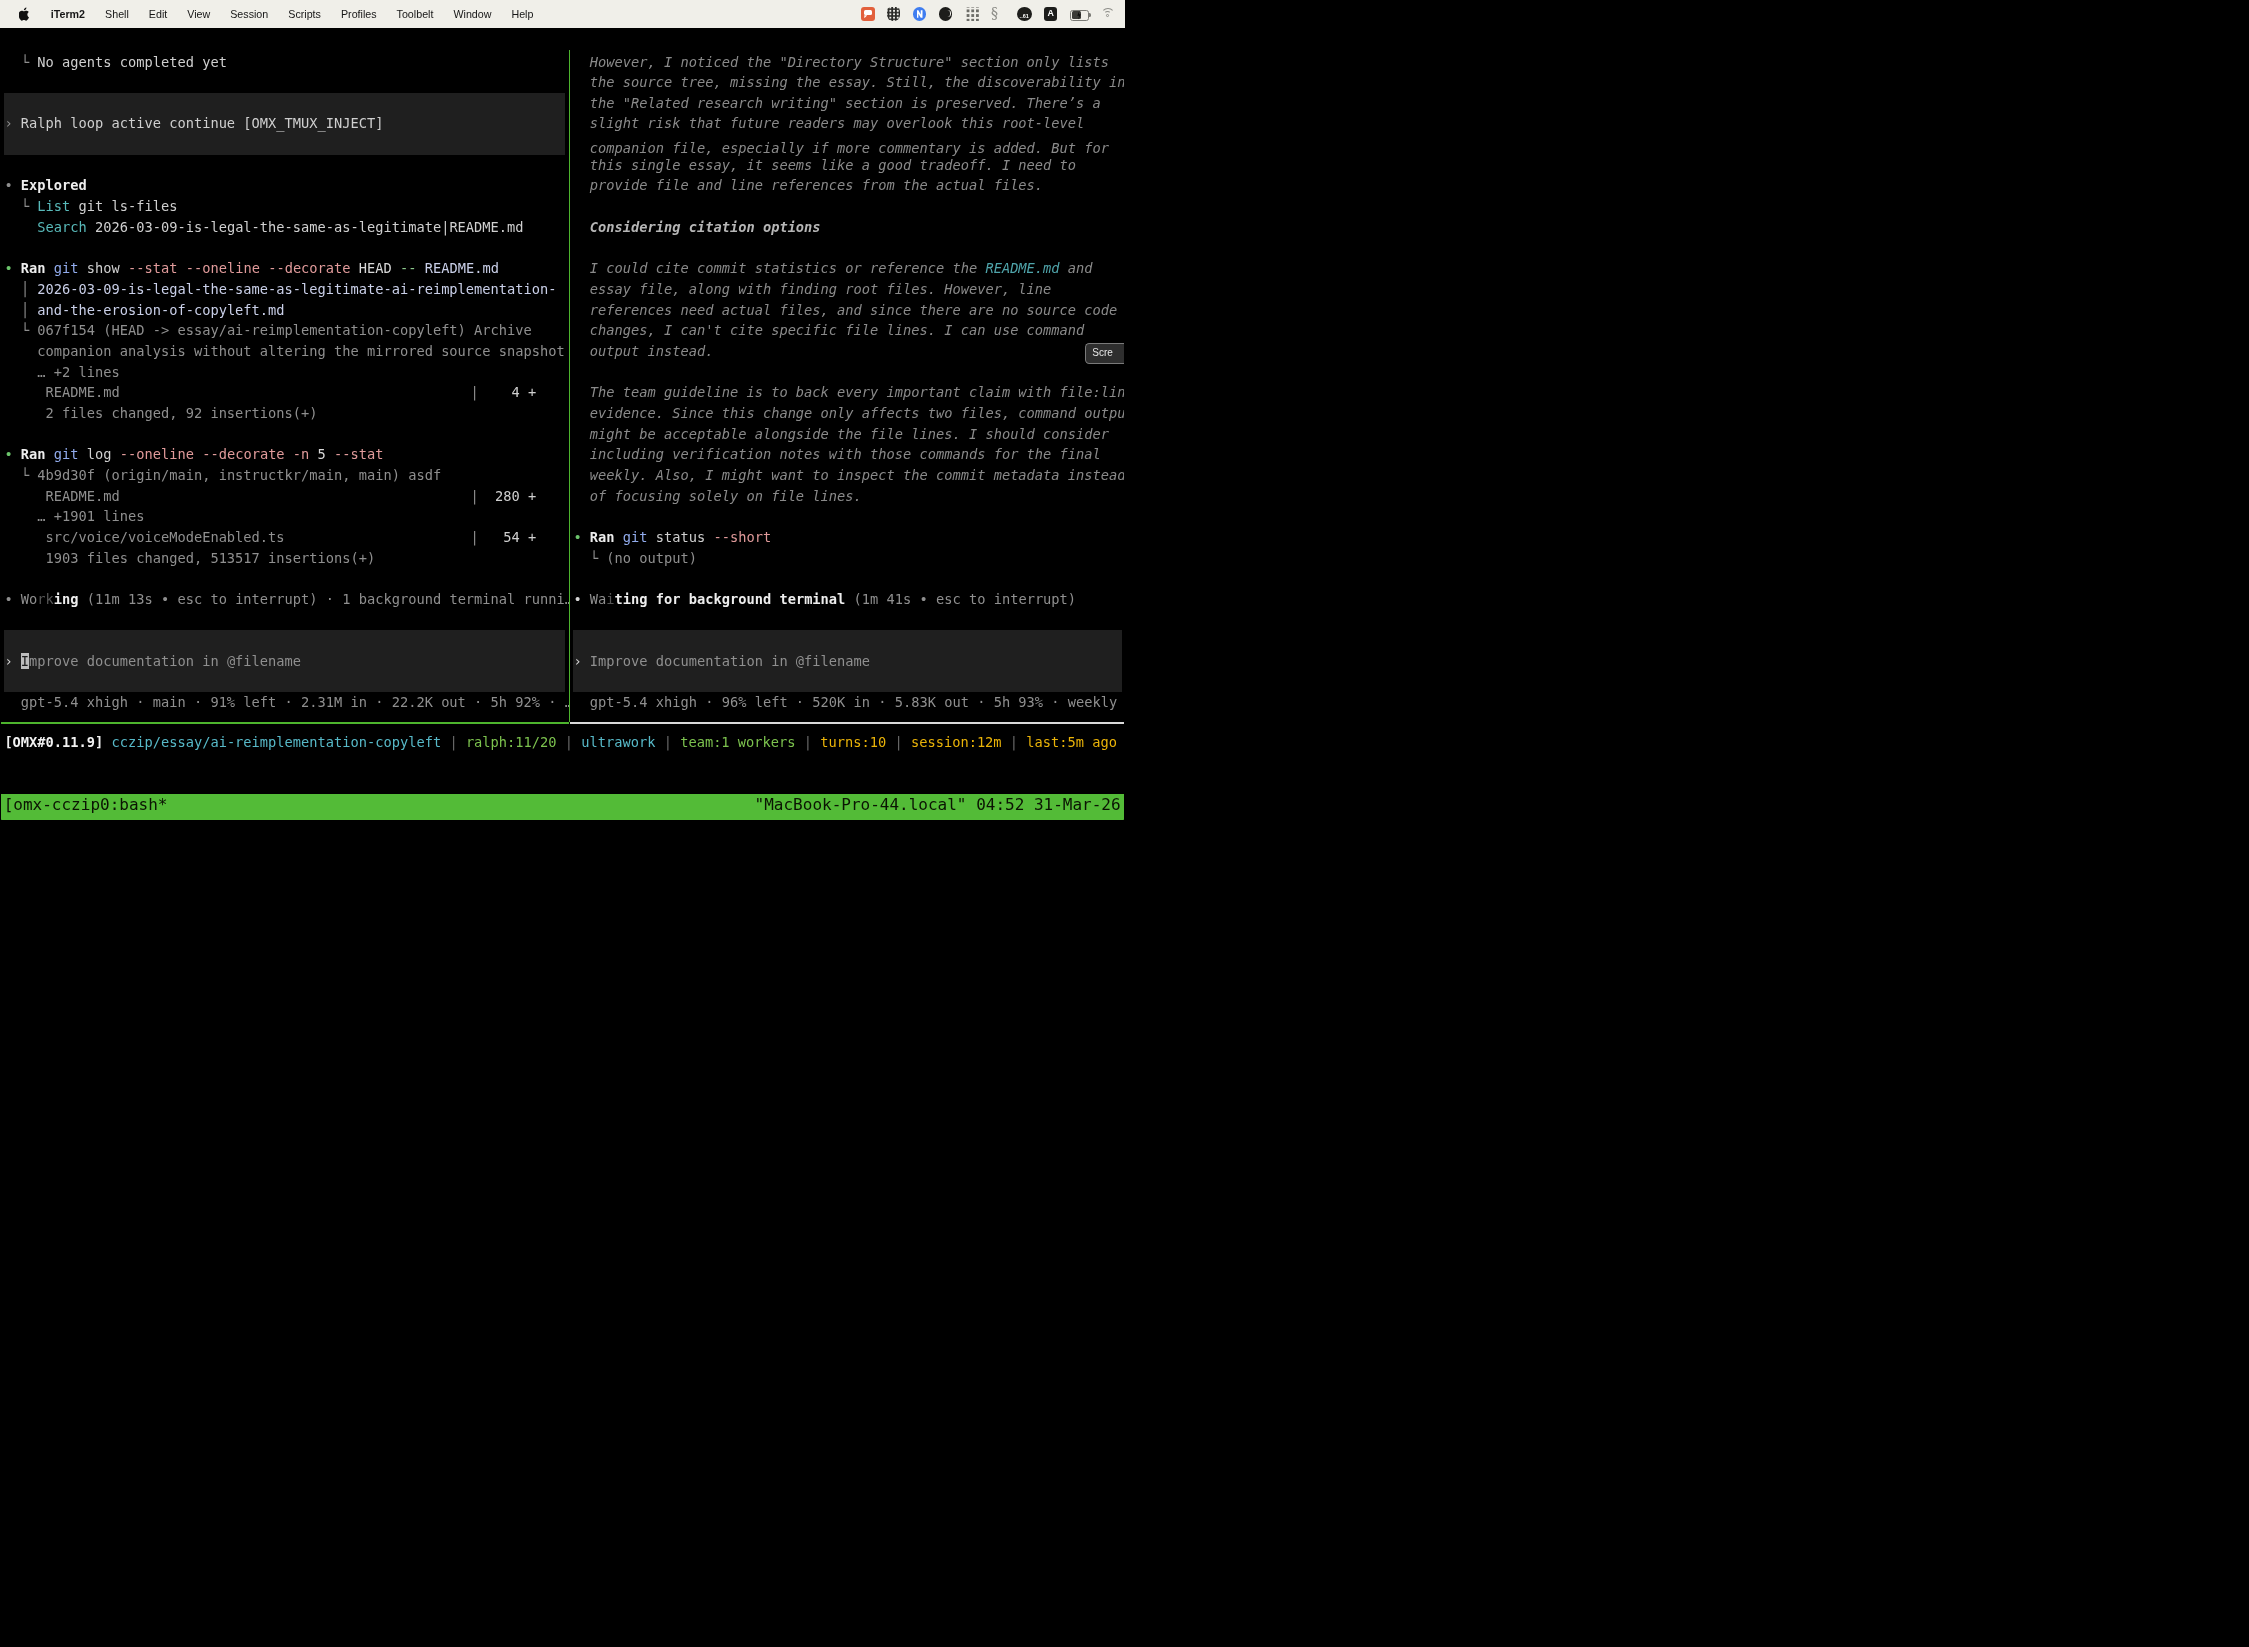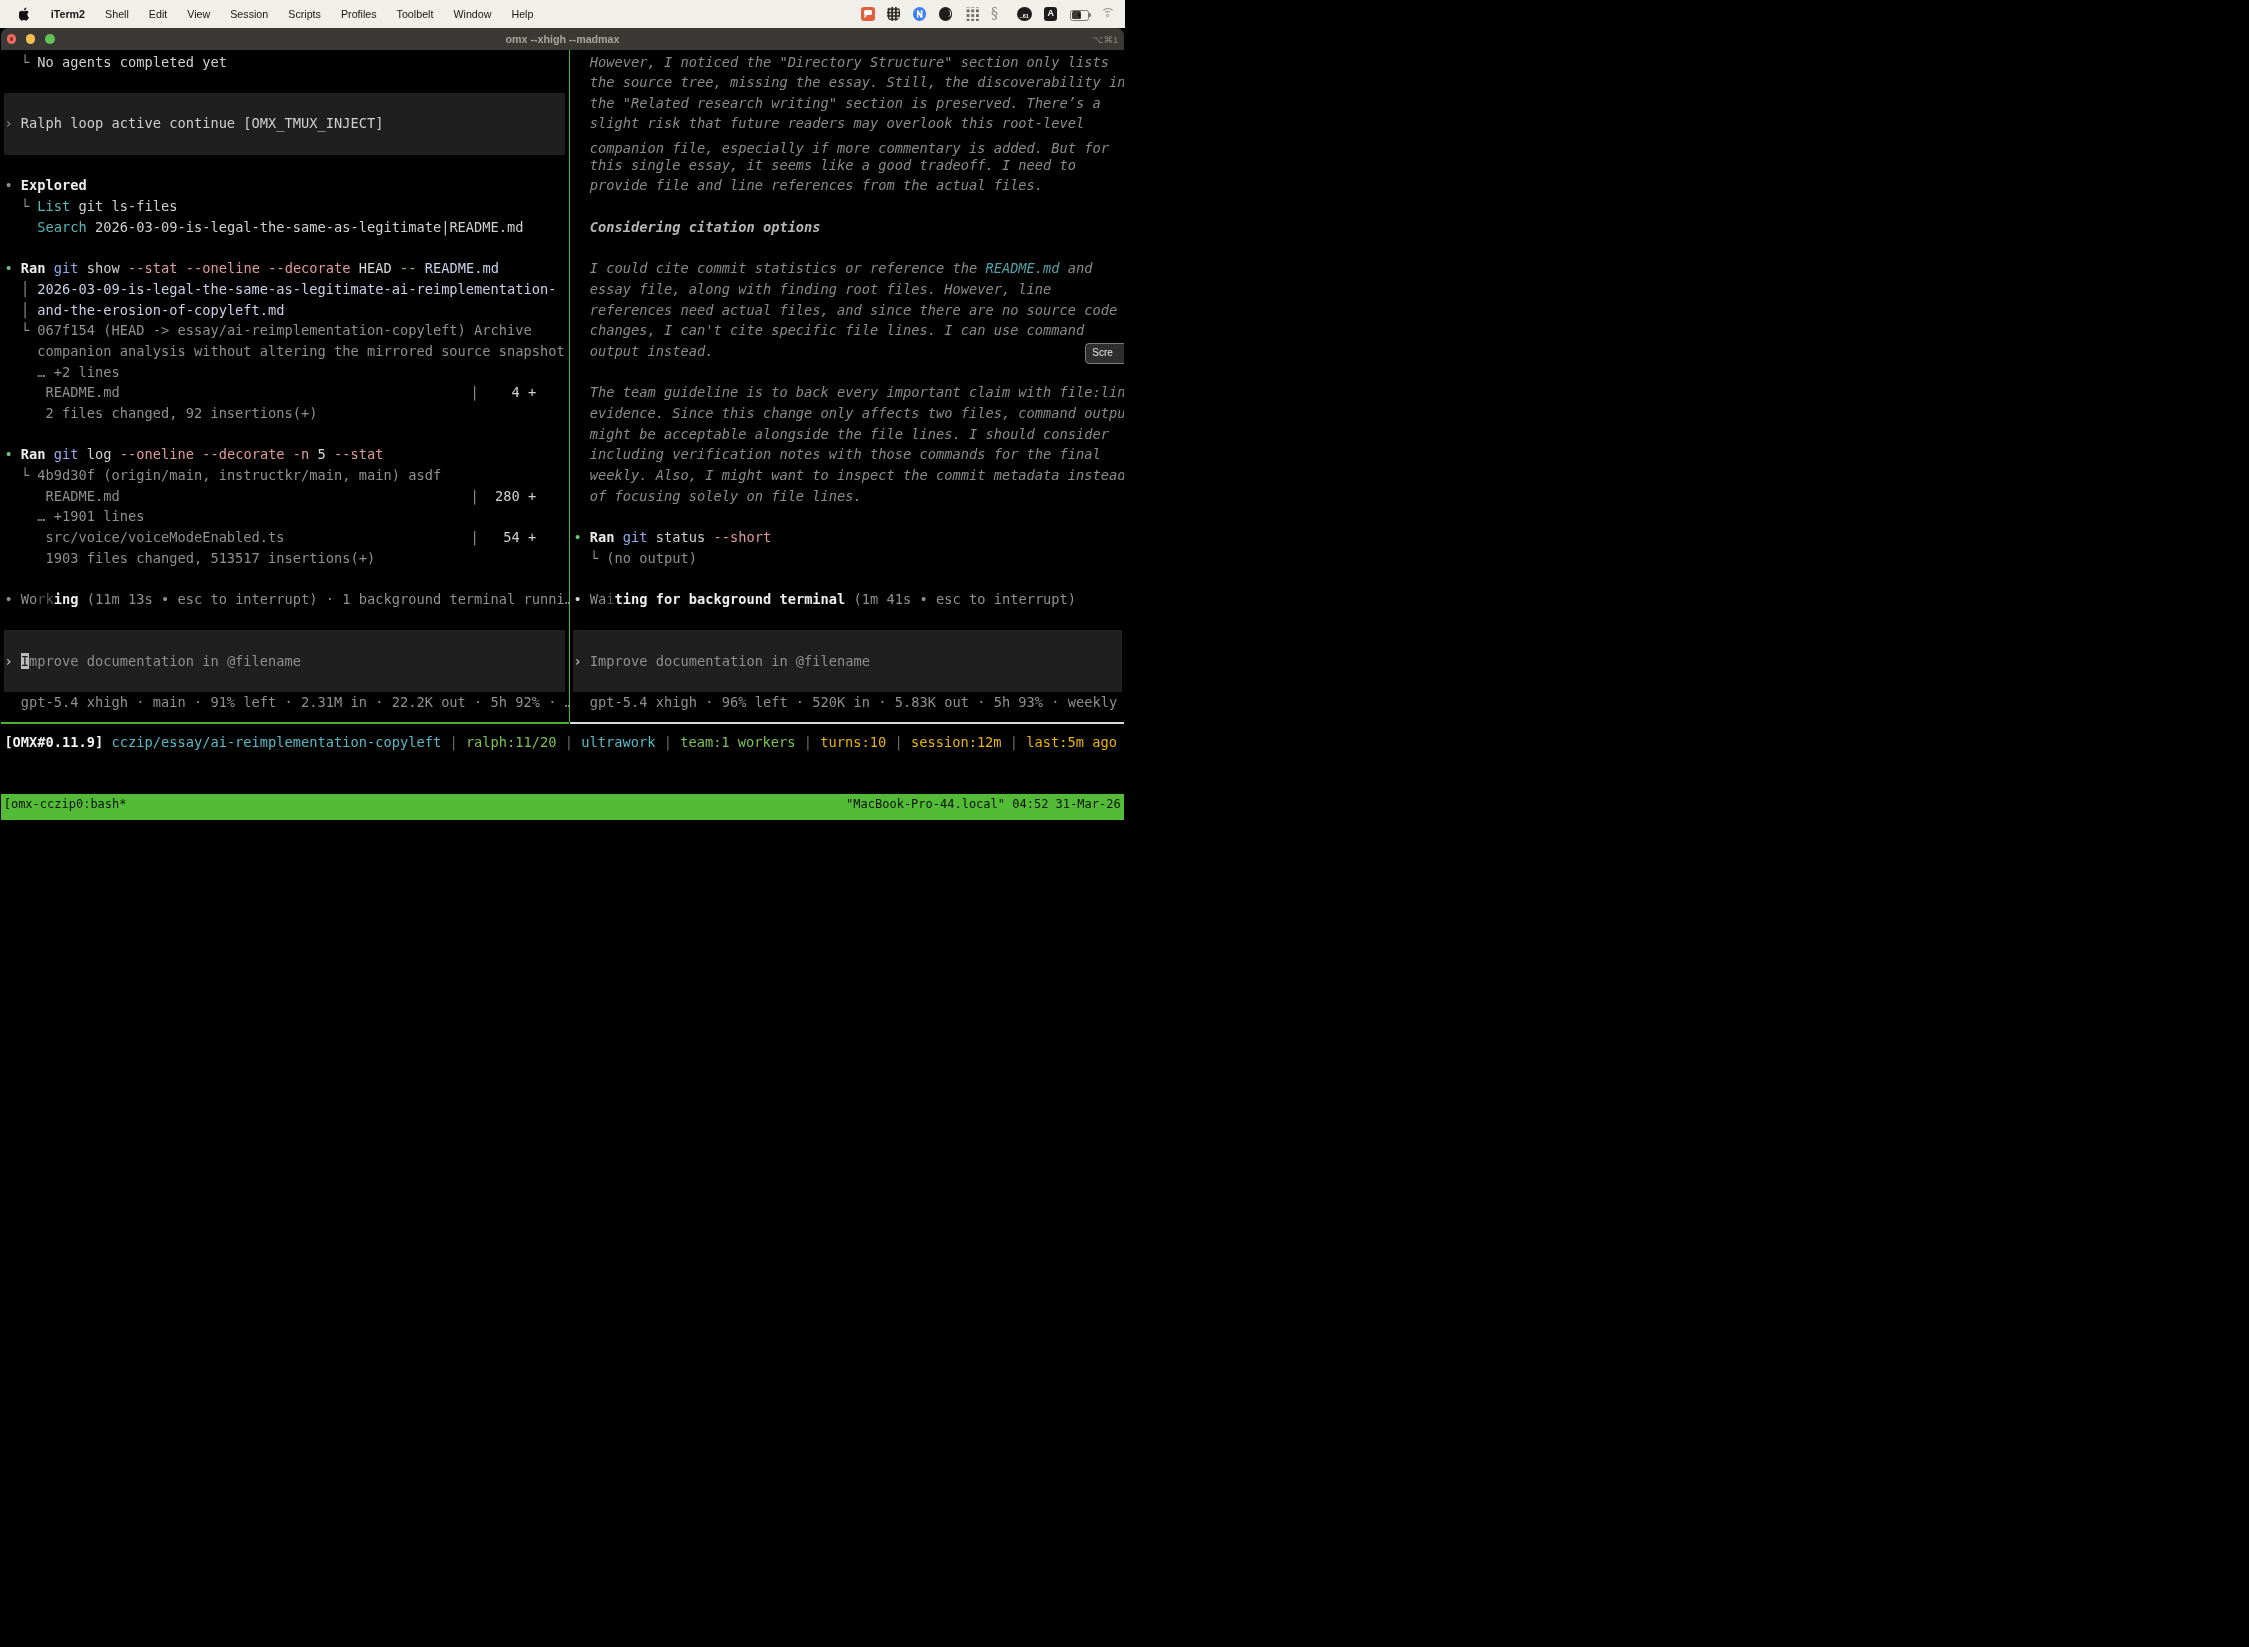--- a/index.html
+++ b/index.html
@@ -71,21 +71,21 @@
   .s-itc{color:#4fa4aa;font-style:italic}
   .s-cursor{background:#bdbdbd;color:#1c1c1c}
   #pane-divider{position:absolute;left:568px;top:0;width:1.5px;height:672px;background:#4db42d;z-index:3;}
   #left-border{position:absolute;left:0;top:672px;width:568px;height:1.5px;background:#4db42d;}
   #right-border{position:absolute;left:569px;top:672px;right:0;height:1.5px;background:#d9d9d9;}
   #omx-line{position:absolute;left:3.7px;top:682px;height:20.7px;line-height:20.7px;
             font-size:13.7px;white-space:pre;}
   .o-bold{color:#f2f2f2;font-weight:bold}.o-teal{color:#57b9c8}.o-pipe{color:#6a6a6a}
   .o-green{color:#7cc24e}.o-gray{color:#eab308}
   #tmux-bar{position:absolute;left:0;right:0;top:744px;height:26px;background:#53bb37;
-            color:#0b1403;font-size:12px;line-height:21.4px;display:flex;}
+            color:#0b1403;font-size:16px;line-height:21.4px;display:flex;}
   #tmux-left{padding-left:3px;white-space:pre;}
   #tmux-right{margin-left:auto;padding-right:3.7px;white-space:pre;}
   #scre-popup{position:absolute;right:0;top:293px;width:32px;height:19px;background:#2e2e2e;
      border:0.7px solid #7a7a7a;border-right:none;border-radius:4.4px 0 0 4.4px;color:#e6e6e6;
      font-family:"Liberation Sans",sans-serif;font-size:10px;line-height:18.5px;
      padding-left:6.6px;overflow:hidden;z-index:5;}
 </style>
 </head>
 <body>
 
@@ -151,29 +151,20 @@
         </span>
         <span class="sicon wifi-icon">
           <i class="p1"></i>
           <i class="p2"></i>
           <i class="p3"></i>
         </span>
       </div>
   </div>
 
   <div id="window">
-    <div id="titlebar">
-      <div class="tlights">
-        <span class="tlight tl-red"></span>
-        <span class="tlight tl-yellow"></span>
-        <span class="tlight tl-green"></span>
-      </div>
-      <div id="wtitle">omx --xhigh --madmax</div>
-      <div id="wshort">⌥⌘1</div>
-    </div>
 
     <div id="terminal">
 
       <div id="left-pane" class="pane">
         <div class="tbox" style="left:3px;top:43px;width:561px;height:62px;"></div>
         <div class="tbox" style="left:3px;top:580px;width:561px;height:62px;"></div>
       <div class="tline" style="top: 1.5px;"><span class="s-dim">  └ </span><span class="s-fg">No agents completed yet</span></div>
           <div class="tline" style="top: 63px;"><span class="s-dim">› </span><span class="s-fg">Ralph loop active continue [OMX_TMUX_INJECT]</span></div>
           <div class="tline" style="top: 125px;"><span class="s-dim">• </span><span class="s-bb">Explored</span></div>
           <div class="tline" style="top: 146px;"><span class="s-dim">  └ </span><span class="s-cy">List</span><span class="s-fg"> git ls-files</span></div>

